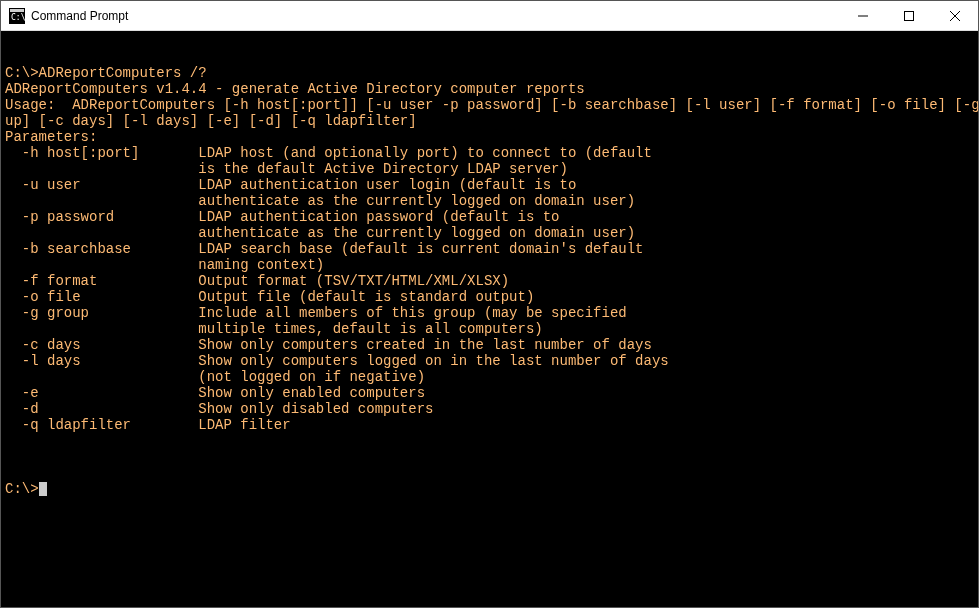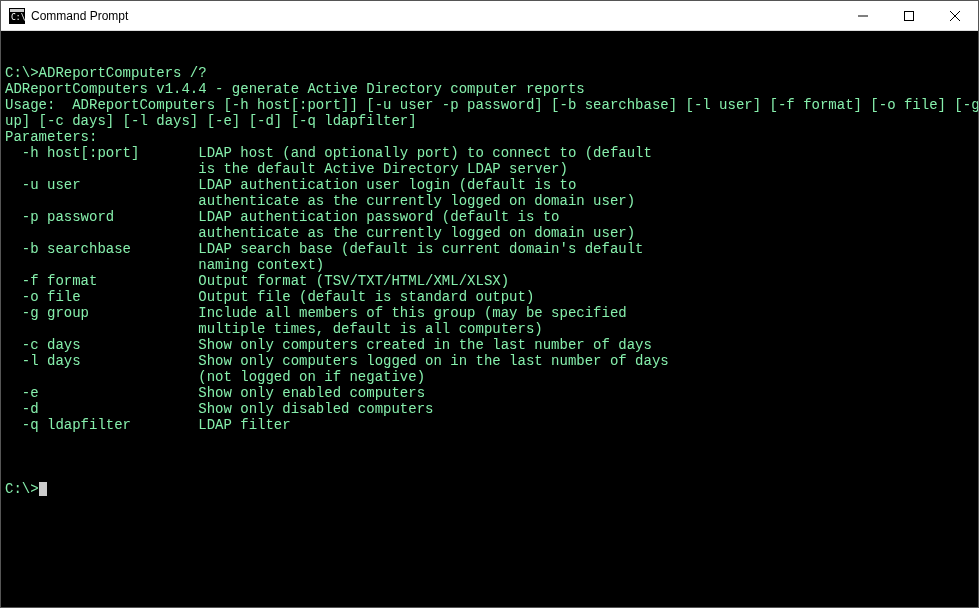--- a/index.html
+++ b/index.html
@@ -63,21 +63,21 @@
       font-family: "Segoe UI", sans-serif;
       cursor: pointer;
     }
     .ctrl svg {
       width: 10px;
       height: 10px;
     }
     .terminal {
       flex: 1;
       background: #000;
-      color: #86efac;
+      color: #fdba74;
       font-family: "Consolas", "Courier New", monospace;
       font-size: 14px;
       line-height: 16px;
       padding: 2px 4px;
       overflow: hidden;
       white-space: pre;
       position: relative;
     }
     .line {
       white-space: pre;

